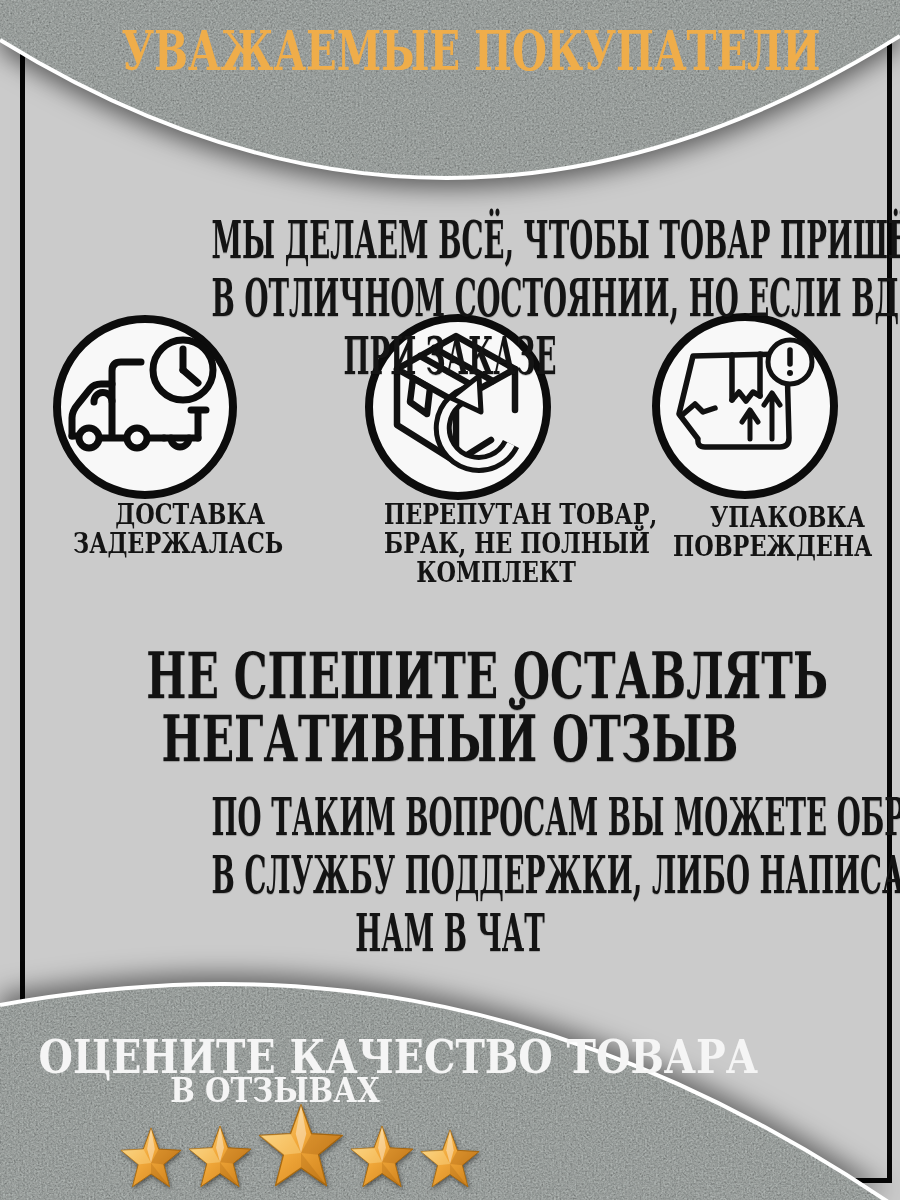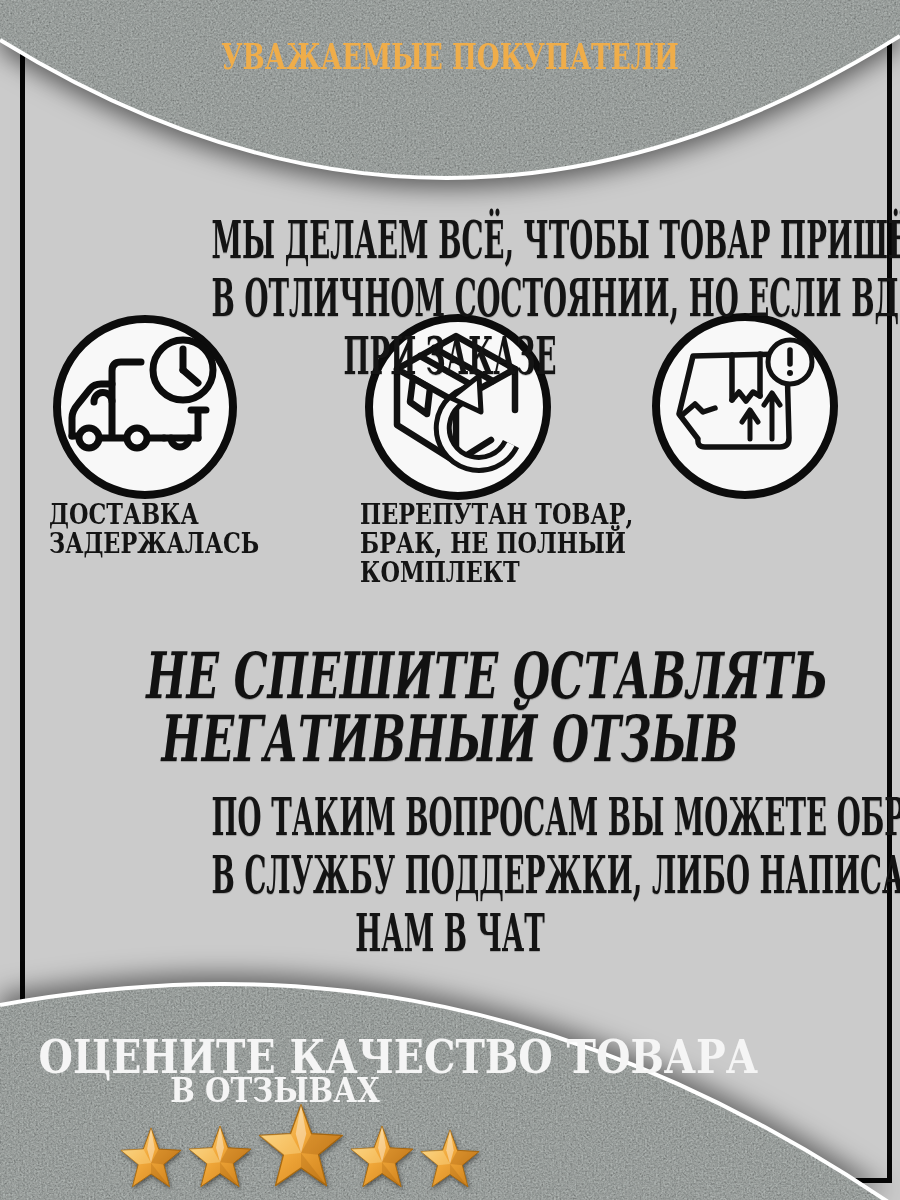--- a/index.html
+++ b/index.html
@@ -13,37 +13,37 @@
     position:absolute; left:20px; top:14px; right:8px; bottom:17px;
     border:5px solid #060606; z-index:1; pointer-events:none;
   }
   svg.panel{position:absolute; left:0; z-index:2; display:block;}
   .hdr-svg{top:0; filter:drop-shadow(0 8px 12px rgba(0,0,0,.55));}
   .ftr-svg{bottom:0; filter:drop-shadow(0 -8px 12px rgba(0,0,0,.5));}
 
   .txt{position:absolute; left:0; width:900px; text-align:center; font-weight:bold; z-index:3;}
   .line{display:block; white-space:nowrap;}
 
-  .hdr-title{top:35px; font-size:36px; color:#efad4a; letter-spacing:0;}
+  .hdr-title{top:18px; font-size:55px; color:#efad4a; letter-spacing:0;}
   .hdr-title .line{transform:scaleX(.73);}
   .hdr-sub{top:74px; font-size:37px; line-height:47px; color:#f4f4f4;}
   .hdr-sub .line{transform:scaleX(.78);}
 
   .intro{top:211px; font-size:52px; line-height:58px; color:#141414; text-shadow:0 1px 1px rgba(0,0,0,.2);}
   .intro .line{transform:scaleX(.53);}
 
-  .warning{top:645px; font-size:63px; line-height:63px; color:#121212; text-shadow:0 1px 1px rgba(0,0,0,.25);font-style:italic;}
+  .warning{top:645px; font-size:63px; line-height:63px; color:#121212; text-shadow:0 1px 1px rgba(0,0,0,.25);}
   .warning .line{transform:scaleX(.675);}
 
   .support{top:788px; font-size:52px; line-height:58px; color:#141414; text-shadow:0 1px 1px rgba(0,0,0,.2);}
   .support .line{transform:scaleX(.53);}
 
   .icon-box{position:absolute; z-index:2;}
-  .issue-label{position:absolute; z-index:2; width:240px; text-align:left;
-    font-weight:bold; font-size:28px; line-height:29px; color:#141414;}
+  .issue-label{position:absolute; z-index:2; width:240px; text-align:right;
+    font-weight:bold; font-size:28px; line-height:29px; color:#141414;margin-left:24px;}
   .issue-label .line{transform:scaleX(.8);}
 
   .ftr-line1{top:1030px; width:550px; font-size:46px; color:#f5f5f5; z-index:3;}
   .ftr-line2{top:1070px; width:550px; font-size:34px; color:#f5f5f5; z-index:3;}
   .ftr-line1 .line,.ftr-line2 .line{transform:scaleX(.86);}
 
   .stars-row{position:absolute; left:108px; top:1098px; width:384px; height:92px;
     display:flex; align-items:flex-end; justify-content:center; gap:4px; z-index:3;}
   .star{display:block; filter:drop-shadow(1px 2px 2px rgba(0,0,0,.45));}
 
@@ -137,20 +137,24 @@
       <polyline points="82,89 89,81 96,90 103,81 110,85"></polyline>
     </g>
     <g fill="none" stroke="#111111" stroke-width="5" stroke-linecap="round" stroke-linejoin="round">
       <path d="M100,128 V106 M92,111 L100,99 L108,111"></path>
       <path d="M122,128 V89 M114,94 L122,82 L130,94"></path>
     </g>
     <circle cx="140" cy="51" r="22" fill="#f8f8f8" stroke="#111111" stroke-width="5"></circle>
     <path d="M140,39 V53" stroke="#111111" stroke-width="5.5" stroke-linecap="round"></path>
     <circle cx="140" cy="62" r="3" fill="#111111"></circle>
   </svg>
+  <div class="issue-label" style="left:625px; top:503px;">
+    <span class="line">УПАКОВКА</span>
+    <span class="line">ПОВРЕЖДЕНА</span>
+  </div>
 
   <div class="txt warning">
     <span class="line">НЕ СПЕШИТЕ ОСТАВЛЯТЬ</span>
     <span class="line">НЕГАТИВНЫЙ ОТЗЫВ</span>
   </div>
 
   <div class="txt support">
     <span class="line">ПО ТАКИМ ВОПРОСАМ ВЫ МОЖЕТЕ ОБРАТИТЬСЯ</span>
     <span class="line">В СЛУЖБУ ПОДДЕРЖКИ, ЛИБО НАПИСАТЬ</span>
     <span class="line">НАМ В ЧАТ</span>

